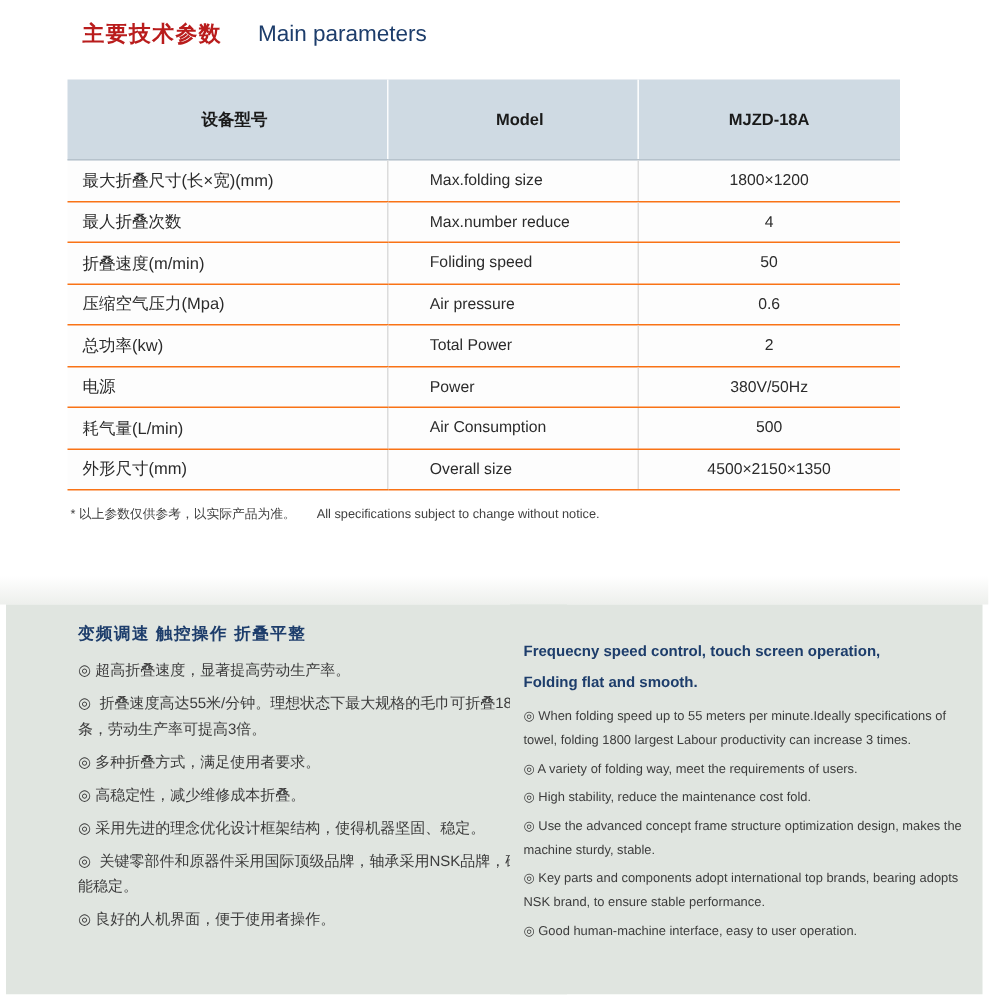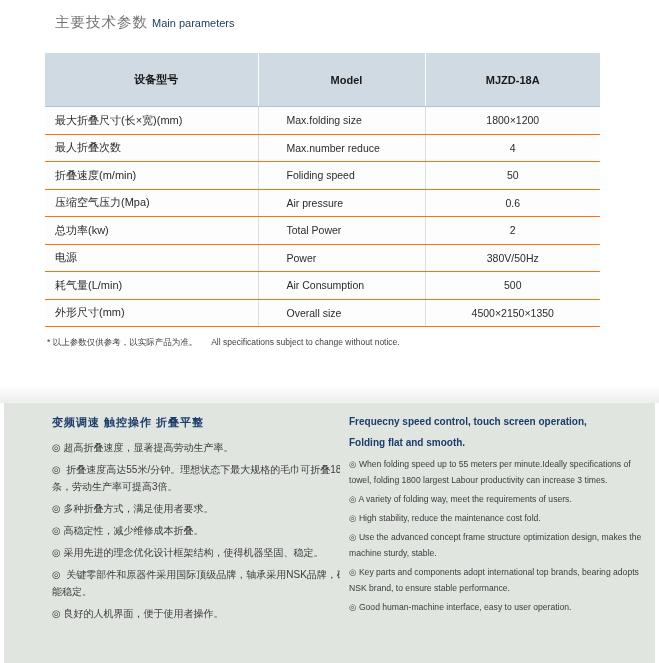--- a/index.html
+++ b/index.html
@@ -2,22 +2,22 @@
 <html><head>
 <meta charset="utf-8">
 <style>
   html,body{margin:0;padding:0;}
   .page{
     position:relative;width:659px;height:663px;background:#ffffff;
     font-family:"Liberation Sans","DejaVu Sans",sans-serif;overflow:hidden;
   }
   
   .title-row{position:absolute;left:55px;top:13px;white-space:nowrap;}
-  .title-zh{font-size:14.5px;font-weight:normal;color:#737373;letter-spacing:1px;}
-  .title-en{font-size:11px;color:#1d3d6b;margin-left:4px;}
+  .title-zh{font-size:14.5px;font-weight:bold;color:#b91c1c;letter-spacing:1px;}
+  .title-en{font-size:15px;color:#1d3d6b;margin-left:24px;}
   
   table.spec{
     position:absolute;left:45px;top:53px;width:555px;
     border-collapse:collapse;table-layout:fixed;
   }
   table.spec col.c1{width:213px;}
   table.spec col.c2{width:167px;}
   table.spec col.c3{width:175px;}
   table.spec th{
     background:#cfdae3;height:29px;font-size:11px;font-weight:bold;color:#1a1a1a;
@@ -34,21 +34,21 @@
   table.spec td.val{text-align:center;padding:0;}
   
   .note{position:absolute;left:47px;top:337px;font-size:8.5px;color:#3f3f3f;white-space:nowrap;}
   .note .en{margin-left:14px;}
   
   .fade{position:absolute;left:0;top:384px;width:659px;height:19px;
     background:linear-gradient(#ffffff,#edefec);}
   
   .block{position:absolute;top:403px;height:260px;background:#e0e5e0;box-sizing:border-box;}
   .block-zh{left:4px;width:374px;padding:12px 6px 0 48px;}
-  .block-en{left:340px;width:315px;padding:8px 6px 0 9px;}
+  .block-en{left:340px;width:315px;padding:21px 6px 0 9px;}
   .zh-heading{font-size:11px;font-weight:bold;color:#1d3d6b;margin:0 0 9px 0;letter-spacing:1px;}
   .zh-item{margin:0 0 5px 0;font-size:10px;line-height:17px;color:#3c3c3c;white-space:pre-wrap;}
   .en-heading{font-size:10px;font-weight:bold;color:#1d3d6b;line-height:21px;margin:0 0 3px 0;}
   .en-item{margin:0 0 3px 0;font-size:8.6px;line-height:16px;color:#3c3c3c;white-space:pre-wrap;}
 </style>
 </head>
 <body>
 
 <div class="page">
 

